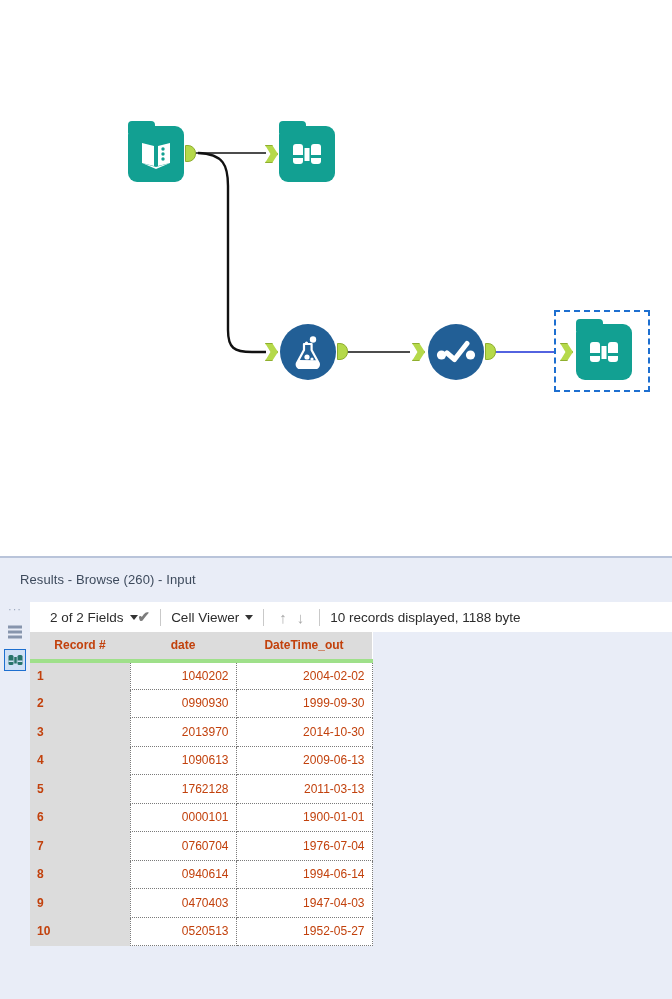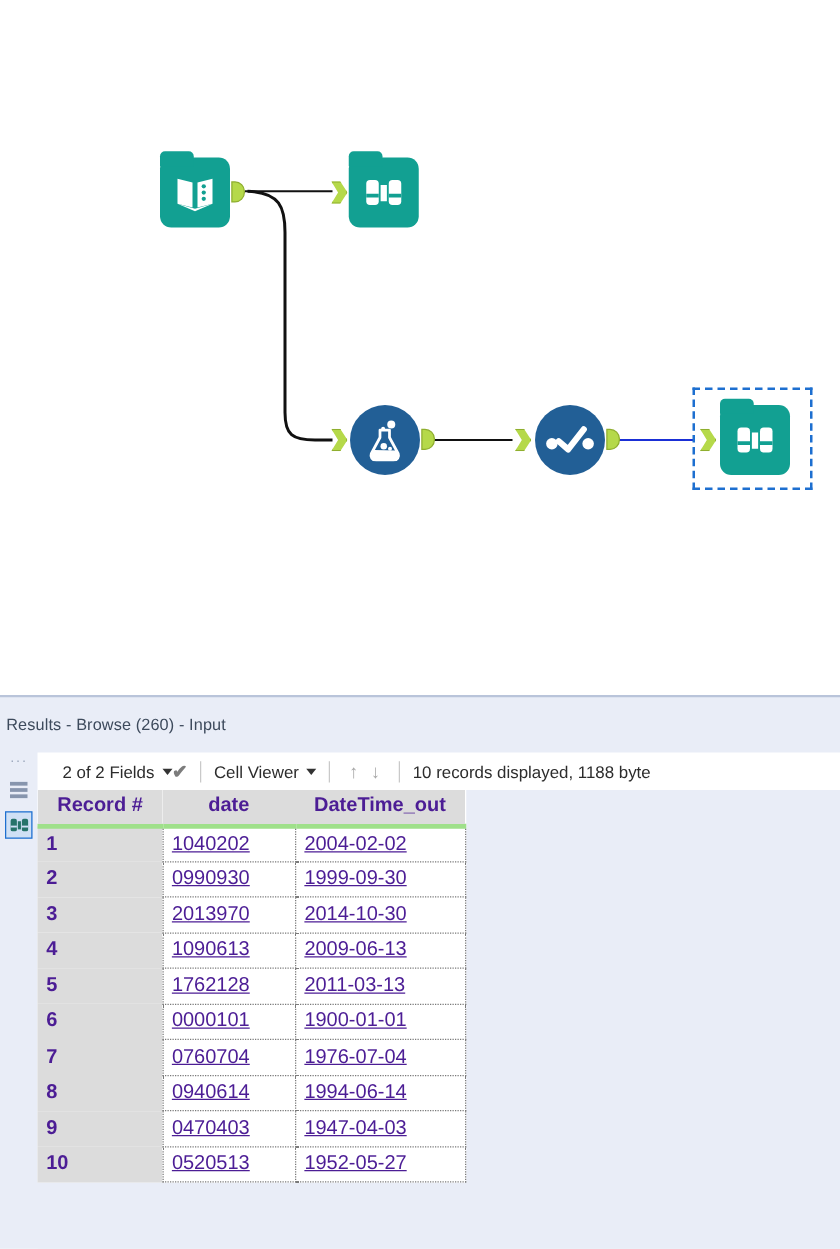--- a/index.html
+++ b/index.html
@@ -99,21 +99,21 @@
   }
 
   
   #results {
     position:absolute; left:0; top:556px; width:672px; height:443px;
     background:#e9edf7;
     border-top: 2px solid #b9c4da;
   }
   .results-title {
     height: 44px; line-height: 44px;
-    padding-left: 5px;
+    padding-left: 20px;
     font-size: 13px;
     color: #3d4a5c;
     letter-spacing: .1px;
     background:#e9edf7;
   }
   .results-body { position:absolute; left:0; top:44px; right:0; bottom:0; display:flex; }
 
   .side-rail {
     width: 30px; flex: 0 0 30px;
     background:#e9edf7;
@@ -139,44 +139,43 @@
   }
   .tb-item { display:flex; align-items:center; gap:6px; }
   .caret { width:0;height:0;border-left:4px solid transparent;border-right:4px solid transparent;border-top:5px solid #333; display:inline-block; }
   .tb-sep { width:1px; height:17px; background:#c9c9c9; margin: 0 10px; }
   .check { color:#7c7c7c; font-size:15px; font-weight:bold; }
   .arrow { color:#a9a9a9; font-size:15px; padding:0 5px; }
 
   .grid-wrap { position:absolute; left:0; right:0; top:30px; bottom:0; background:#e9edf7; }
   table.grid { border-collapse: collapse; background:#fff; table-layout: fixed; }
   table.grid th, table.grid td {
-    font-size: 16px;
+    font-size: 12px;
     height: 28.5px;
     padding: 0 7px;
-    color:#4c1d95;
+    color:#c2410c;
   }
   table.grid th {
     background:#dcdcdc;
     font-weight: bold;
     border-bottom: 4px solid #9fe08a;
     text-align:center;
     position:relative;
   }
   th.rec-h { background:#dcdcdc; border-bottom: none; text-align:left; padding-left:10px; }
   td.rec {
     background:#dcdcdc; font-weight:bold; text-align:left; padding-left:10px;
     border: none;
   }
   td.val {
     background:#ffffff;
     border-bottom: 1px dotted #7a7a7a;
     border-right: 1px dotted #7a7a7a;
     border-left: 1px dotted #7a7a7a;
-    text-align:left;
-    text-decoration:underline;
+    text-align:right;
   }
   tr:first-child td.val { border-top: none; }
   .col-rec { width: 100px; }
   .col-date { width: 106px; }
   .col-dt { width: 136px; }
 </style>
 </head>
 <body>
 
 <div id="app">

